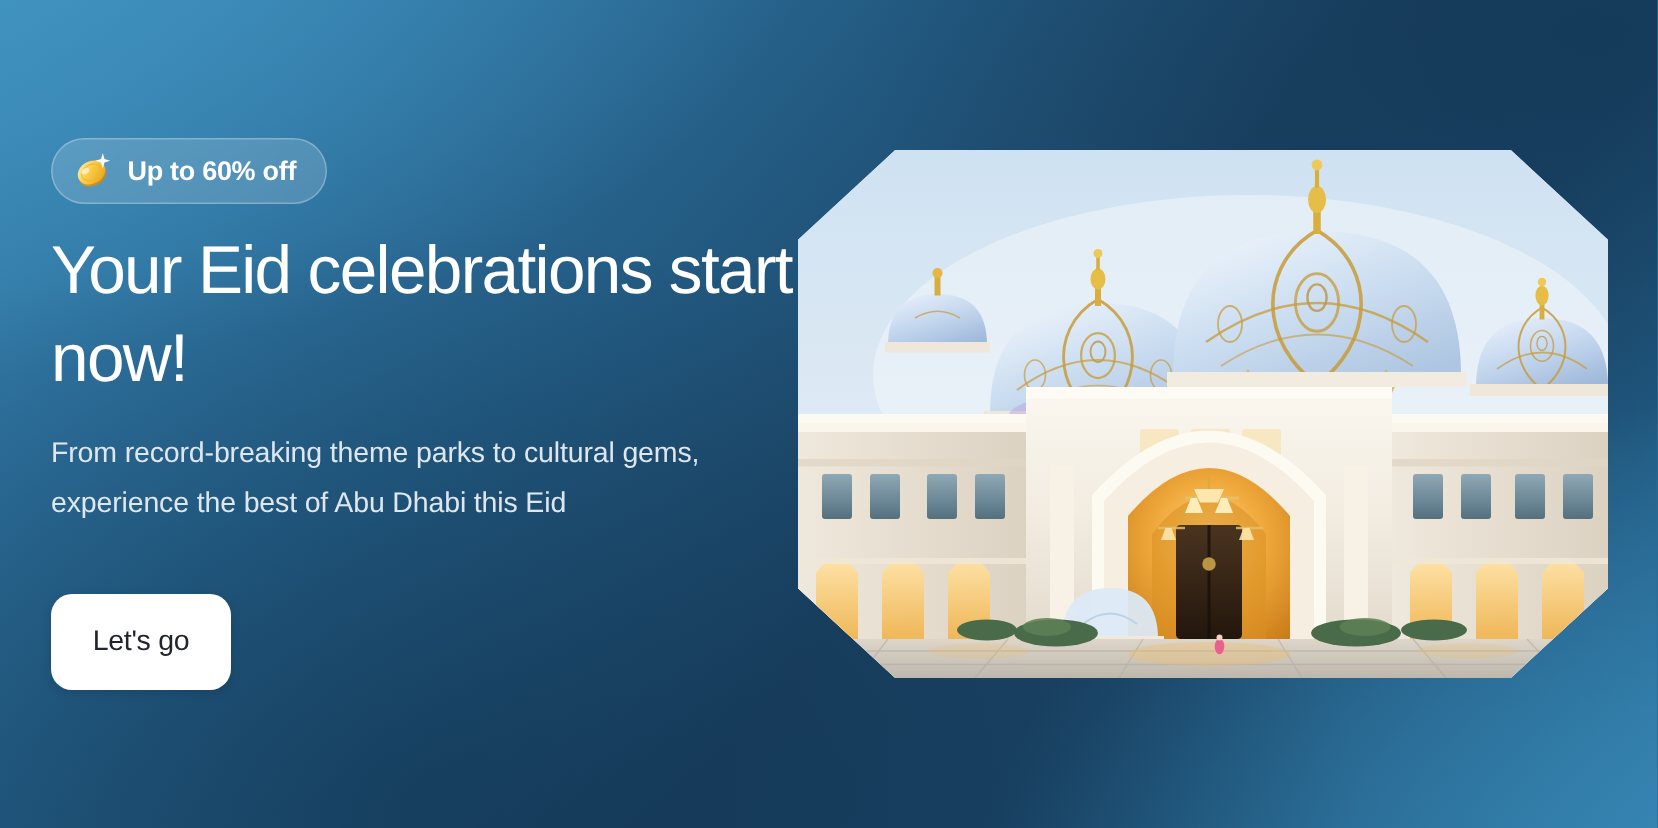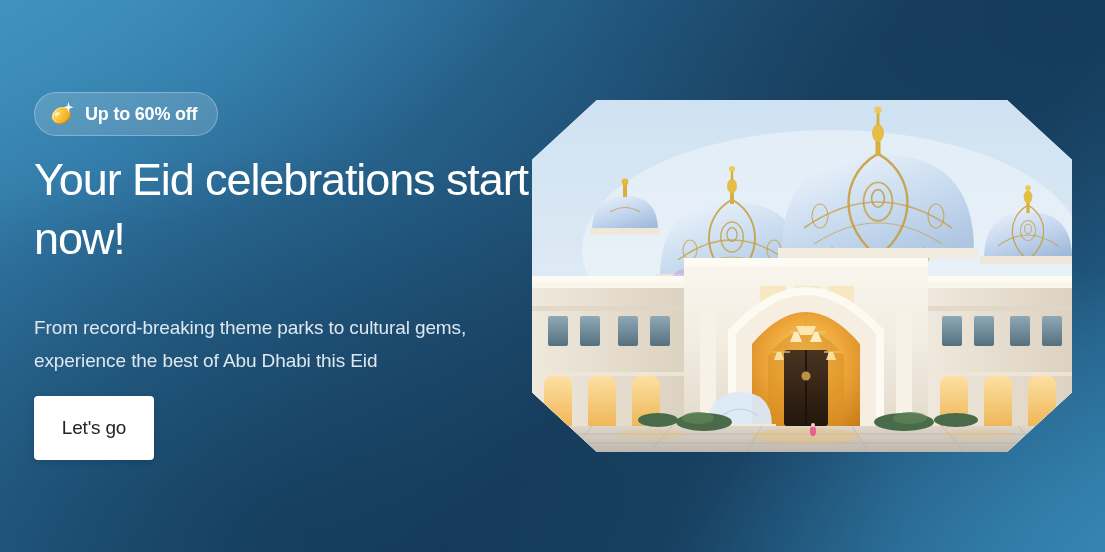--- a/index.html
+++ b/index.html
@@ -72,31 +72,30 @@
 
   
   .subhead {
     position:absolute; left:0; top:286px;
     width:500px;
     color:#dfe7ee;
     font-size:19px;
     font-weight:400;
     line-height:1.75;
     letter-spacing:-0.1px;
-    margin-top:25px;
   }
 
   
   .cta {
     position:absolute; left:0; top:396px;
     display:inline-flex; align-items:center; justify-content:center;
     min-width:120px; height:64px;
     padding:0 24px;
     border:none;
-    border-radius:4px;
+    border-radius:14px;
     background:#ffffff;
     color:#21242b;
     font-family:"Liberation Sans", sans-serif;
     font-size:19px;
     font-weight:400;
     letter-spacing:-0.2px;
     cursor:pointer;
     box-shadow:0 2px 7px rgba(0,0,0,0.13);
   }
 

